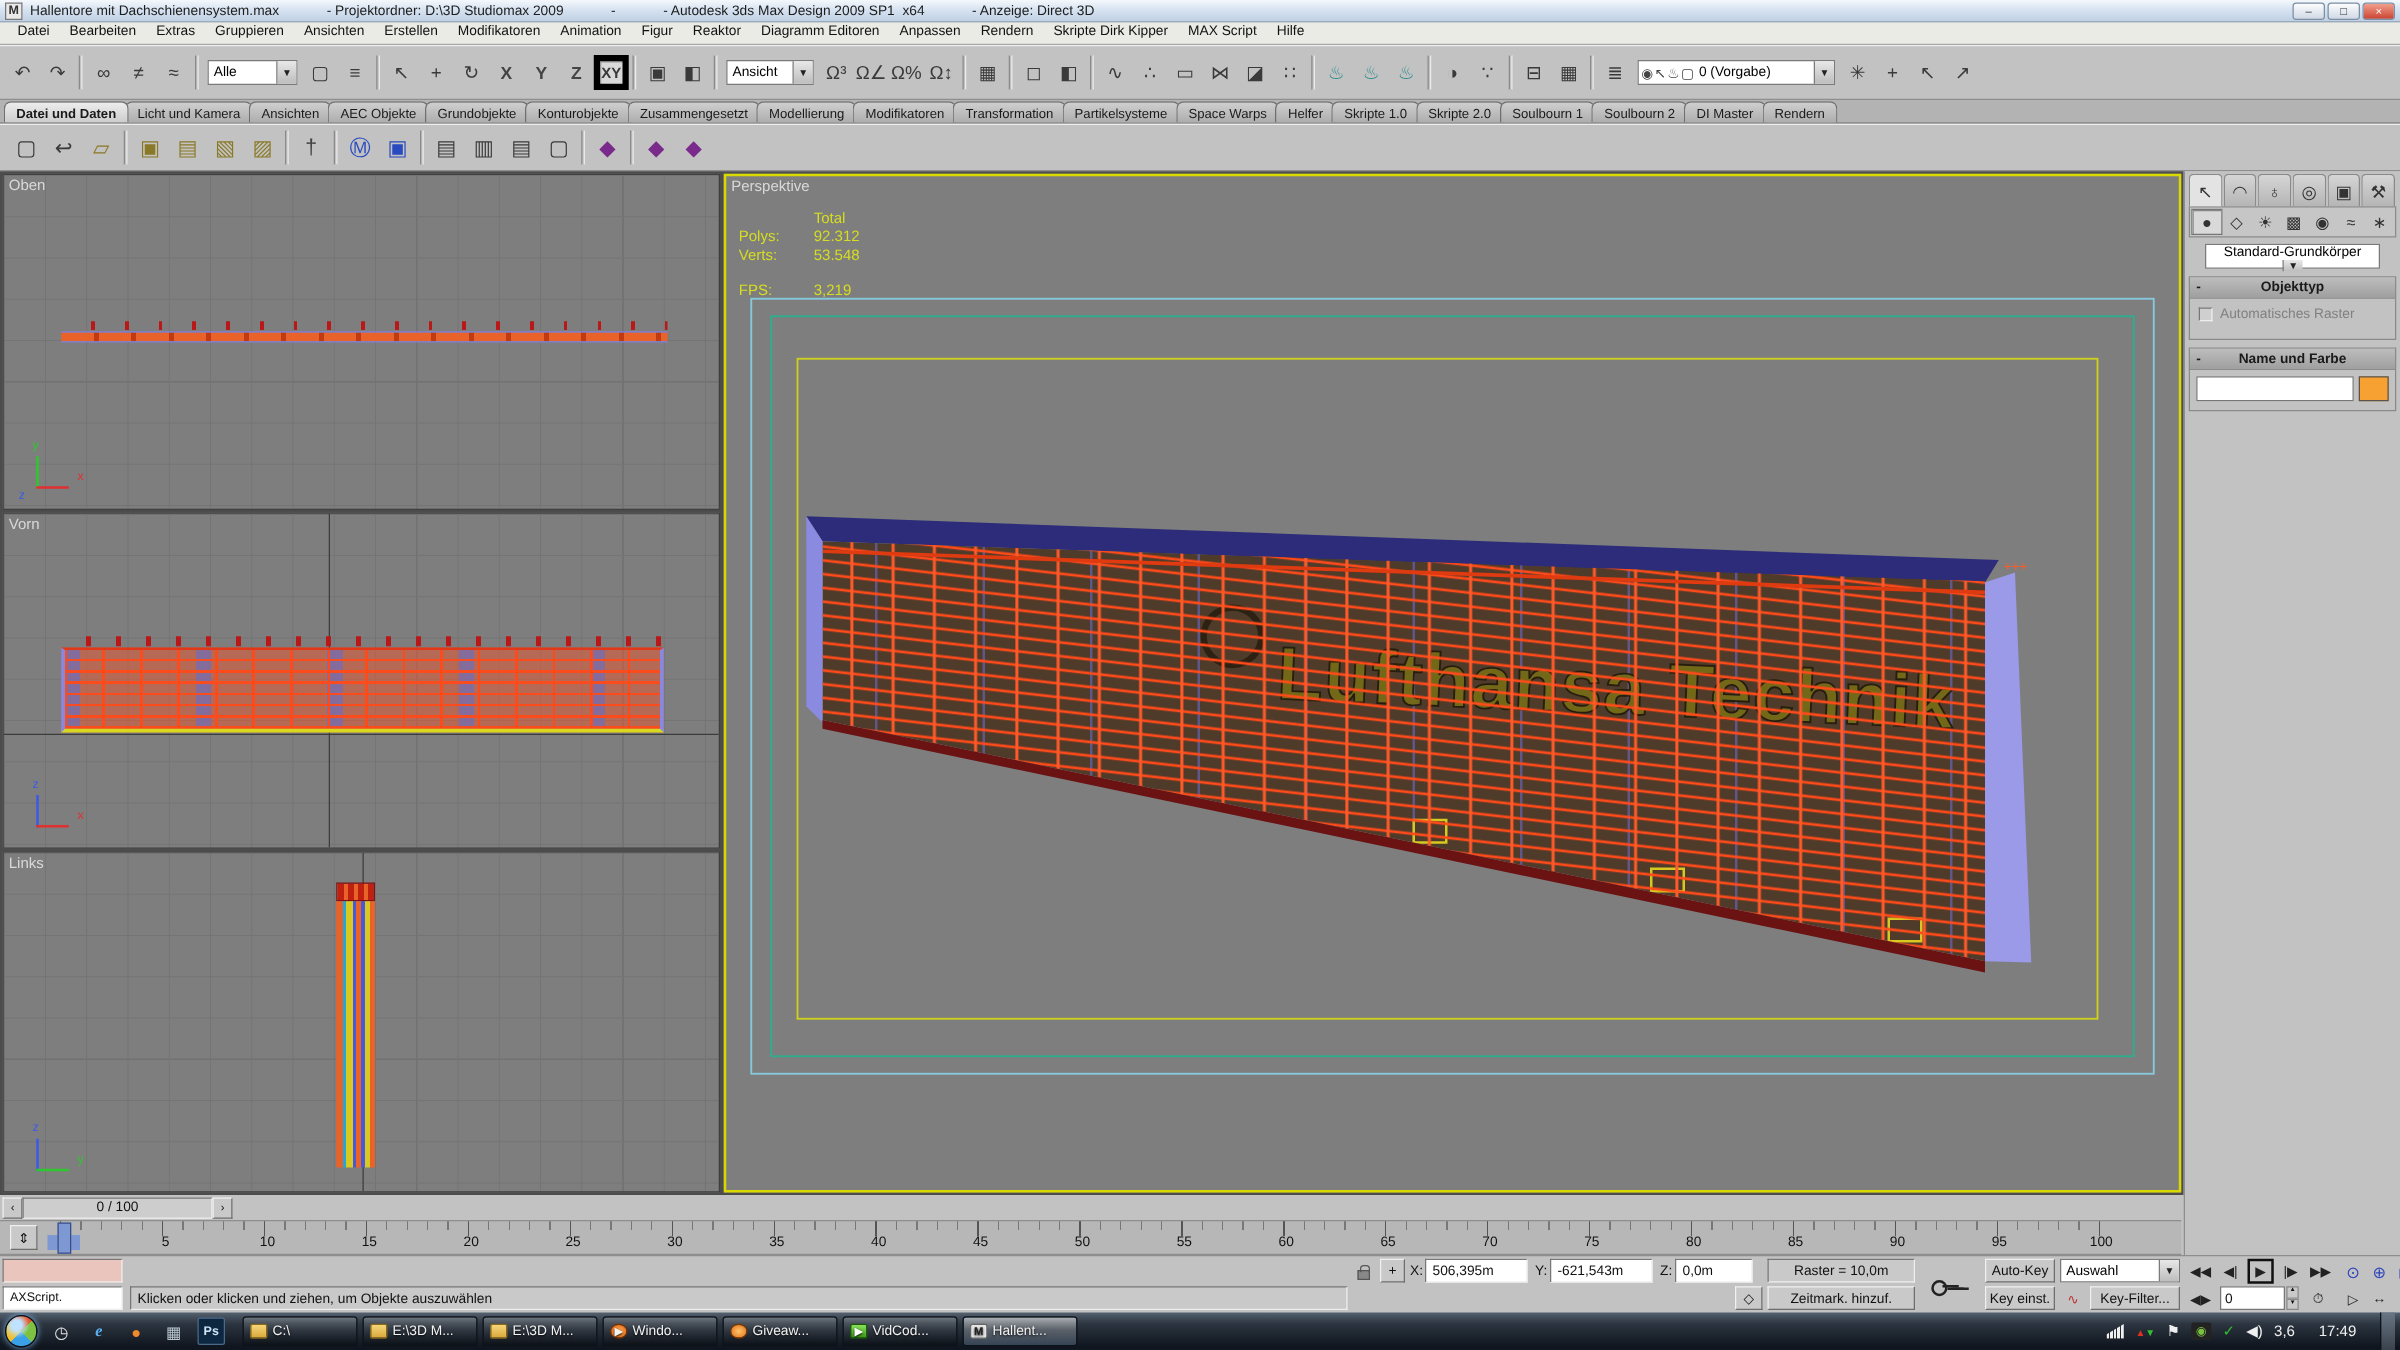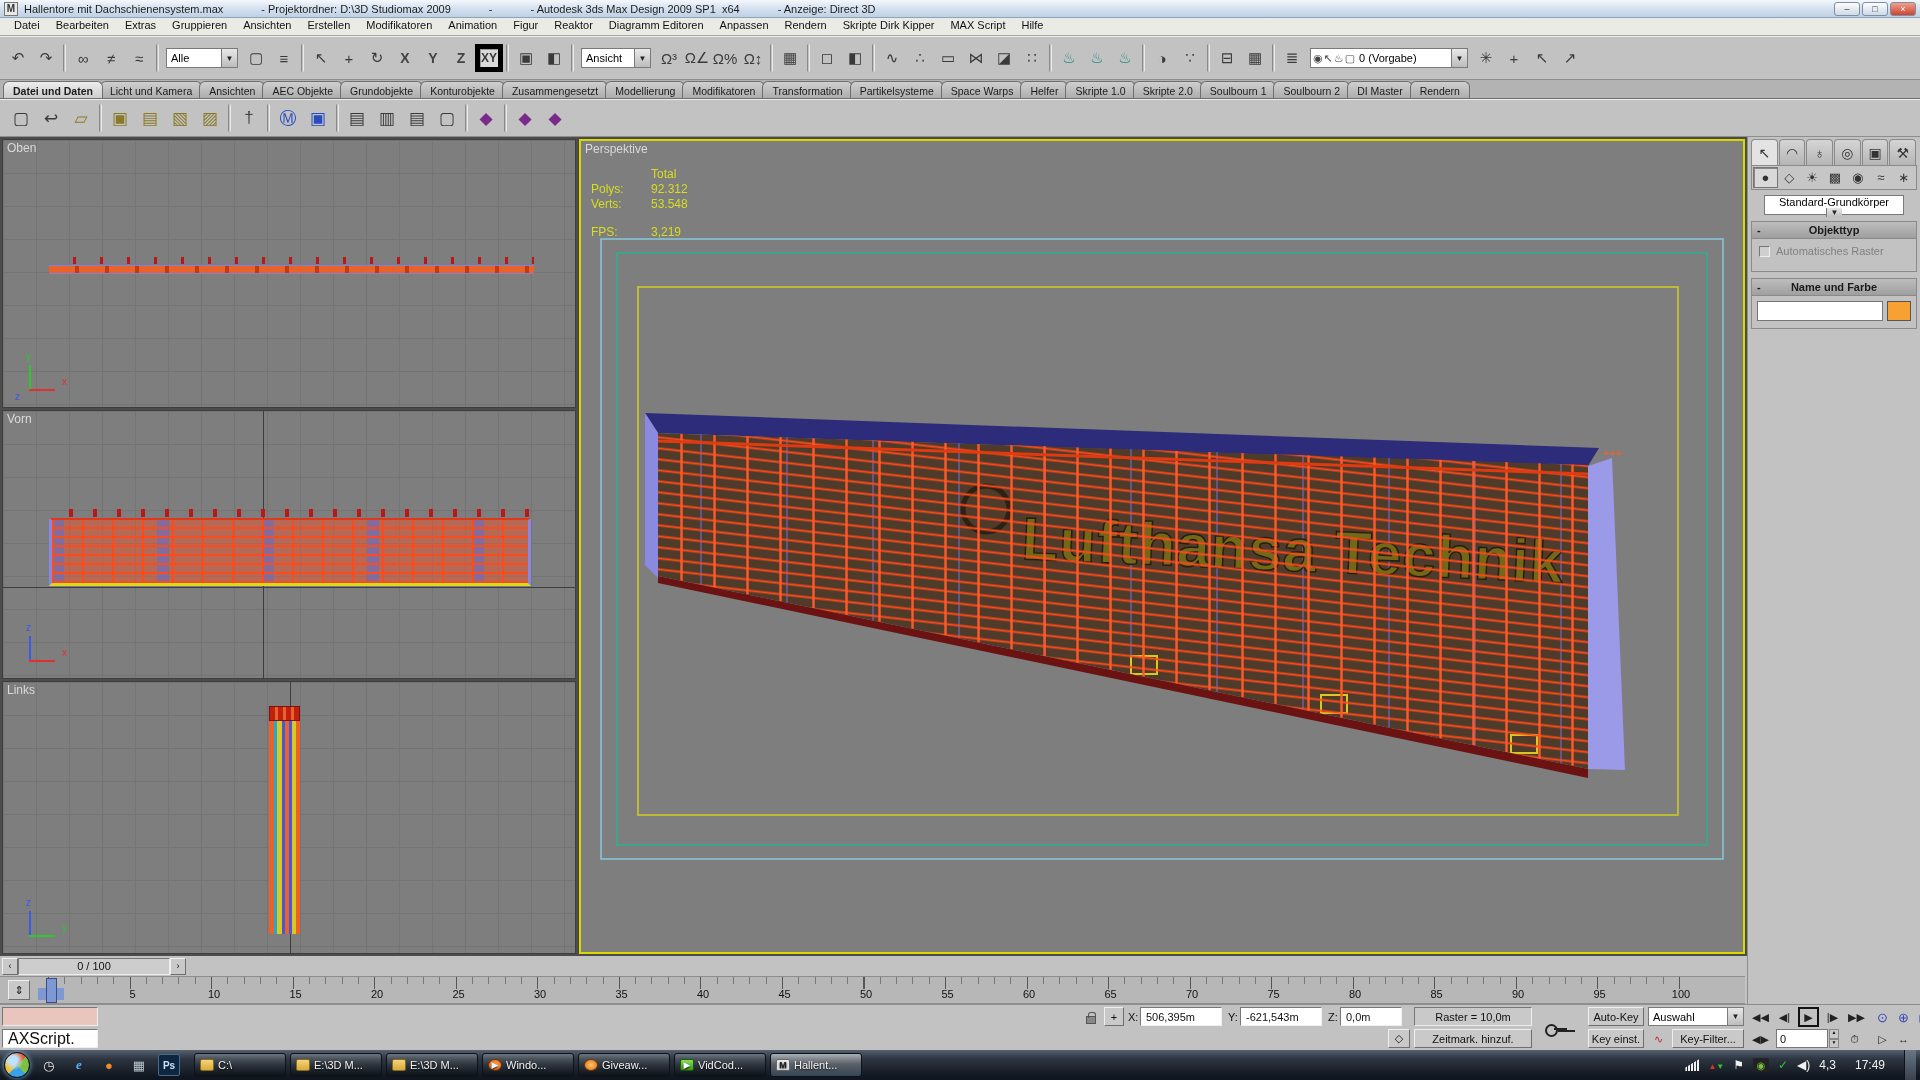--- a/index.html
+++ b/index.html
@@ -640,21 +640,22 @@
       <div class="navbtn" style="left:1822px" data-name="next-frame-button">|▶</div>
       <div class="navbtn" style="left:1846px" data-name="go-to-end-button">▶▶</div>
       <div style="position:absolute;left:1872px;top:0;display:flex">
 
       <div class="navbtn blue" style="position:static" data-name="zoom-icon">⊙</div>
           <div class="navbtn blue" style="position:static" data-name="zoom-all-icon">⊕</div>
           <div class="navbtn blue" style="position:static" data-name="zoom-extents-icon">▢</div>
         </div>
     </div>
     <div class="srow2">
-      <div class="sbox white" style="left:2px;width:96px;font-size:16px" data-name="maxscript-listener-pane">AXScript.</div>
+      <div class="sbox white" style="left:2px;width:96px;font-size:10px" data-name="maxscript-listener-pane">AXScript.</div>
+      <div class="sbox" style="left:104px;width:974px" data-name="prompt-line">Klicken oder klicken und ziehen, um Objekte auszuwählen</div>
       <div class="sbtn" style="left:1388px;width:22px" data-name="isolate-cube-icon">◇</div>
       <div class="sbtn" style="left:1414px;width:118px" data-name="add-time-tag-button">Zeitmark. hinzuf.</div>
       <div class="sbtn" style="left:1588px;width:56px" data-name="set-keys-button">Key einst.</div>
       <div class="navbtn" style="left:1648px;color:#c03030" data-name="key-curve-icon">∿</div>
       <div class="sbtn" style="left:1672px;width:72px" data-name="key-filter-button">Key-Filter...</div>
       <div class="navbtn" style="left:1750px" data-name="key-mode-toggle">◀▶</div>
       <div class="spinfield" style="left:1776px;width:52px" data-name="current-frame-field">0</div>
       <div class="spin" style="left:1829px">
           <span data-name="spinner-up-icon">▲</span>
           <span data-name="spinner-down-icon">▼</span>
@@ -716,19 +717,19 @@
           <span data-name="taskbar-button-label">Hallent...</span>
         </div>
       </div>
     <div class="tray" data-name="system-tray">
       <span class="tray-sig" data-name="network-signal-icon"></span>
       <span class="updown" data-name="traffic-icon"><b>▲</b><i>▼</i></span>
       <span data-name="flag-icon">⚑</span>
       <span class="nv" data-name="nvidia-icon">◉</span>
       <span class="usb" data-name="usb-safely-remove-icon">✓</span>
       <span data-name="volume-icon">◀)</span>
-      <span data-name="tray-status-text">4,3</span>
+      <span data-name="tray-status-text">3,6</span>
       <span class="clock" data-name="clock">17:49</span>
       <span class="showdesk" data-name="show-desktop-button"></span>
     </div>
   </div>
 
 </div>
 
 </body></html>

